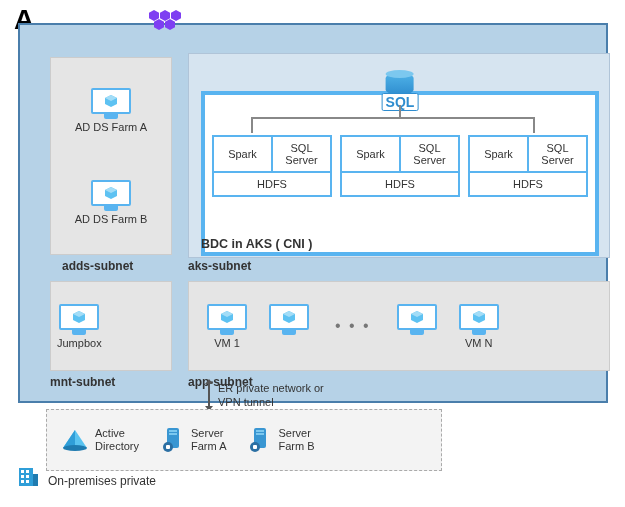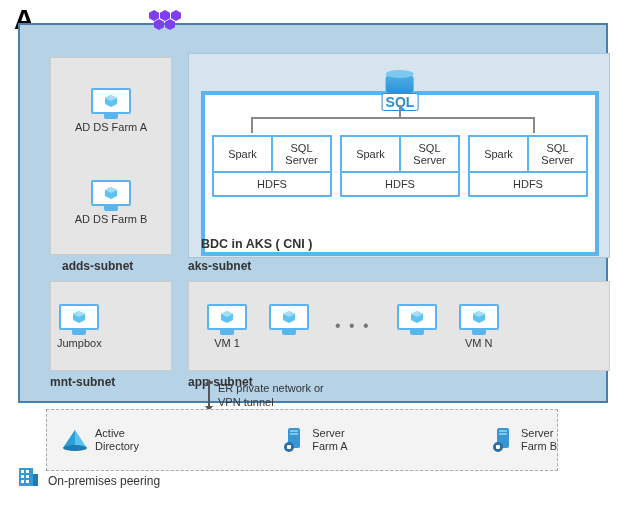--- a/index.html
+++ b/index.html
@@ -293,29 +293,28 @@
     top: 382px;
     font-size: 11px;
     line-height: 1.25;
     color: #333;
     width: 130px;
   }
   .onprem {
     position: absolute;
     left: 46px;
     top: 409px;
-    width: 512px;
+    width: 396px;
     height: 62px;
     border: 1px dashed #aaa;
     background: #f3f3f3;
     display: flex;
     align-items: center;
     gap: 22px;
     padding-left: 14px;
-    justify-content: space-between;
   }
   .onprem-item {
     display: flex;
     align-items: center;
     gap: 6px;
     font-size: 11px;
     line-height: 1.2;
   }
   .onprem-label {
     position: absolute;
@@ -549,15 +548,15 @@
         <rect x="3" y="3" width="14" height="18" fill="#2f9ed8"></rect>
         <rect x="17" y="9" width="5" height="12" fill="#1f7bb0"></rect>
         <rect x="5" y="5" width="3" height="3" fill="#fff"></rect>
         <rect x="10" y="5" width="3" height="3" fill="#fff"></rect>
         <rect x="5" y="10" width="3" height="3" fill="#fff"></rect>
         <rect x="10" y="10" width="3" height="3" fill="#fff"></rect>
         <rect x="5" y="15" width="3" height="3" fill="#fff"></rect>
         <rect x="10" y="15" width="3" height="3" fill="#fff"></rect>
       </svg>
   </div>
-  <div class="onprem-label">On-premises peering</div>
+  <div class="onprem-label">On-premises private</div>
 
 </div>
 
 </body></html>

